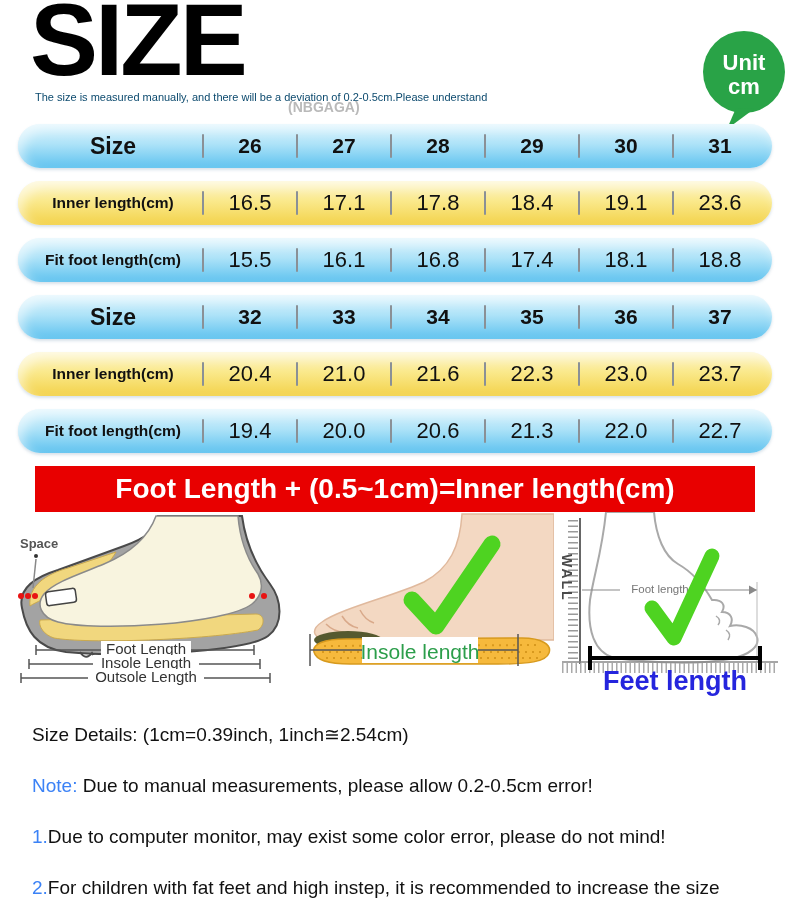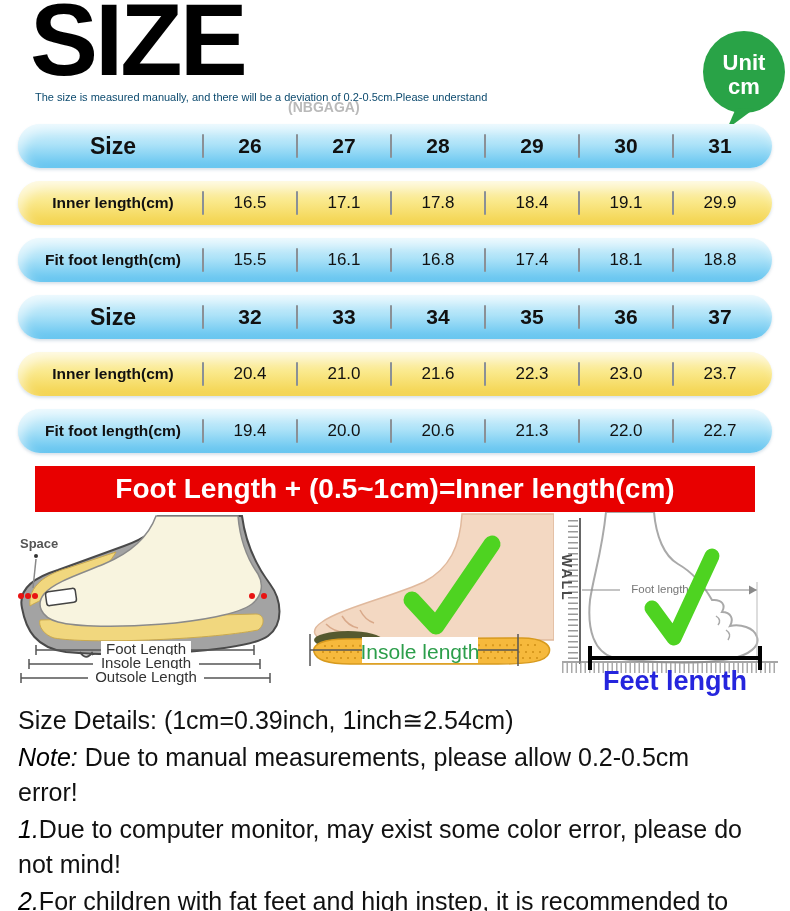--- a/index.html
+++ b/index.html
@@ -25,36 +25,36 @@
     height:44px;border-radius:24px;display:flex;align-items:center;
     margin-bottom:13px;padding:0 6px;
     box-shadow:0 2px 3px rgba(100,140,170,.25), inset 5px 6px 12px rgba(255,255,255,.55);
   }
   .srow.gap-top{margin-top:5px;}
   .srow.blue{background:linear-gradient(180deg,#dcf4fd 0%,#aee3f8 45%,#5ec2ef 100%);}
   .srow.yellow{background:linear-gradient(180deg,#fdf5c9 0%,#fae98c 45%,#f3d24a 100%);}
   .cell{display:flex;align-items:center;justify-content:center;}
   .cell.label{flex:0 0 178px;font-weight:bold;font-size:15.5px;}
   .srow.hdr .cell.label{font-size:23px;}
-  .cell.val{flex:1;font-size:17px;}
+  .cell.val{flex:1;font-size:22px;}
   .srow.hdr .cell.val{font-weight:bold;font-size:21px;}
   .sep{flex:0 0 2px;height:24px;background:#8a9096;border-radius:1px;}
   
   .banner{
     position:absolute;top:466px;left:35px;right:35px;height:46px;background:#e80000;
     color:#fff;font-weight:bold;font-size:28px;display:flex;align-items:center;justify-content:center;
     white-space:nowrap;
   }
   
   .diagrams{position:absolute;top:512px;left:6px;right:6px;height:192px;display:flex;}
   .diagrams svg{display:block;}
   
   .notes{position:absolute;top:701px;left:16px;right:42px;}
-  .notes p{margin:2px;font-size:25px;line-height:35px;color:#111;}
-  .red{color:#000000;font-style:italic;}
+  .notes p{margin:16px;font-size:19px;line-height:35px;color:#111;}
+  .red{color:#3b82f6;}
 </style>
 </head>
 <body>
 
 <h1 class="page-title">SIZE</h1>
 <span class="brand">(NBGAGA)</span>
 
 <svg class="unit-badge" viewBox="0 0 86 102">
   <circle cx="44" cy="44" r="41" fill="#29a347"></circle>
   <path d="M36,80 L27,101 L54,81 Z" fill="#29a347"></path>
@@ -86,21 +86,21 @@
       <div class="cell val">16.5</div>
       <span class="sep"></span>
       <div class="cell val">17.1</div>
       <span class="sep"></span>
       <div class="cell val">17.8</div>
       <span class="sep"></span>
       <div class="cell val">18.4</div>
       <span class="sep"></span>
       <div class="cell val">19.1</div>
       <span class="sep"></span>
-      <div class="cell val">29.9</div>
+      <div class="cell val">23.6</div>
     </div>
     <div class="srow blue">
       <div class="cell label">Fit foot length(cm)</div>
       <span class="sep"></span>
       <div class="cell val">15.5</div>
       <span class="sep"></span>
       <div class="cell val">16.1</div>
       <span class="sep"></span>
       <div class="cell val">16.8</div>
       <span class="sep"></span>

